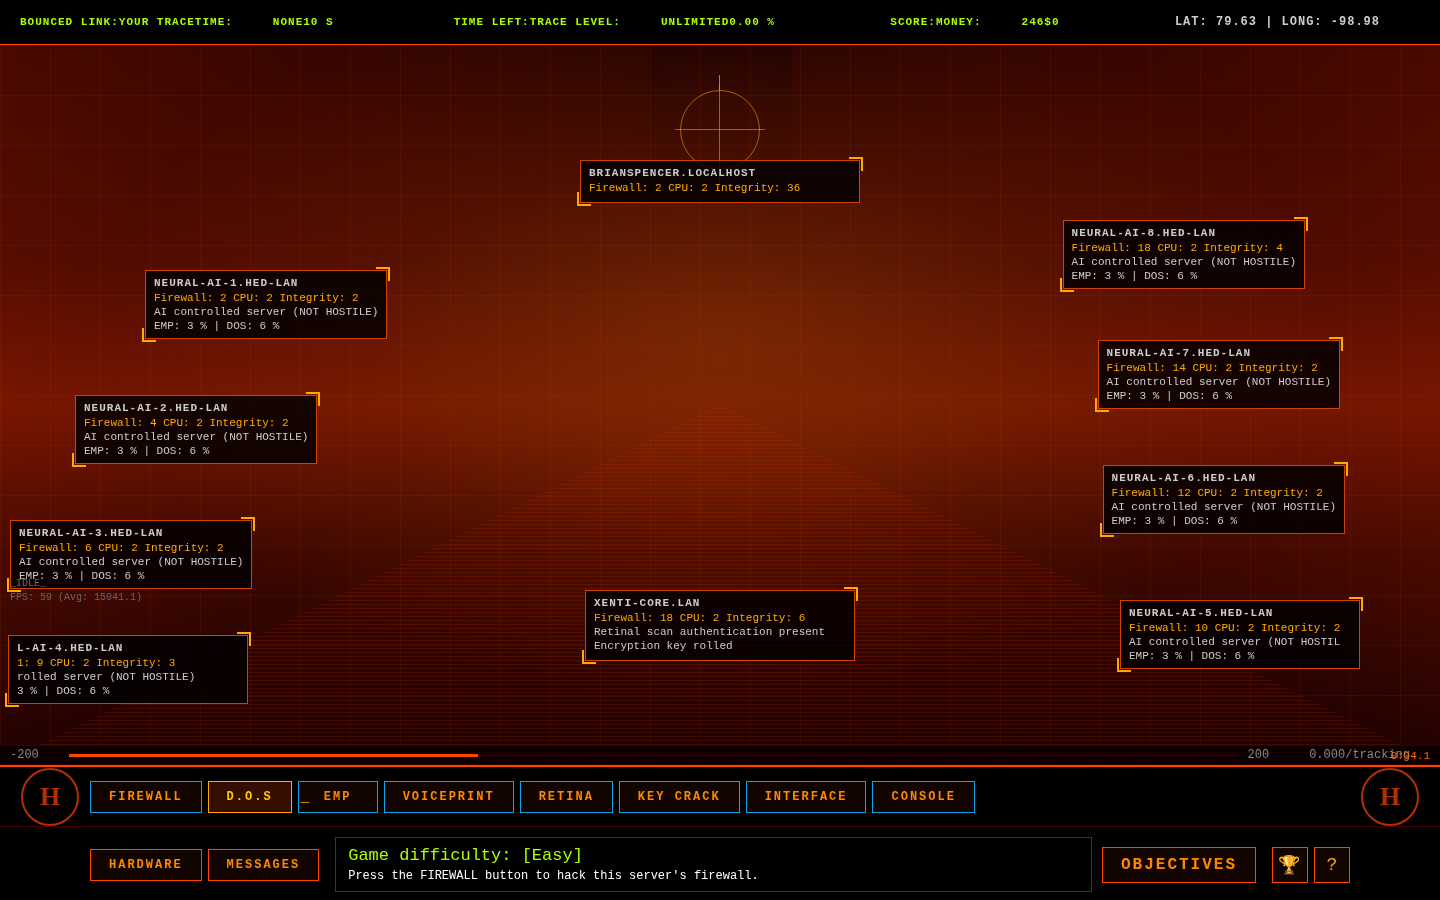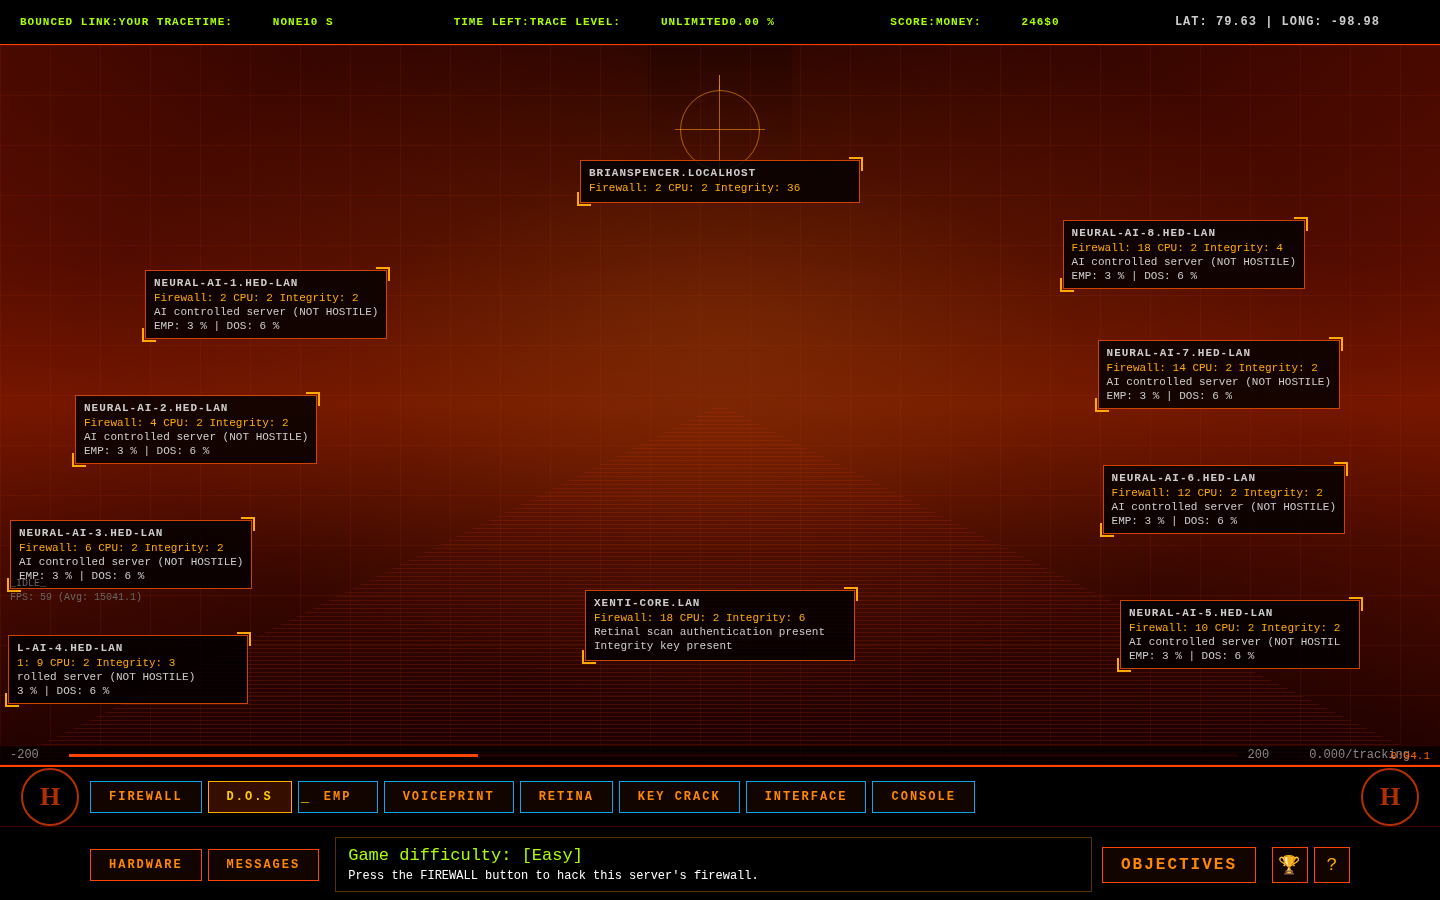--- a/index.html
+++ b/index.html
@@ -522,21 +522,21 @@
     <div class="node-desc">AI controlled server (NOT HOSTILE)</div>
     <div class="node-emp">EMP:   3 %  | DOS:   6 %</div>
   </div>
 
   <div class="node-box" id="node-xenti" style="top:545px;left:50%;transform:translateX(-50%);min-width:270px;">
     <div class="bracket-tl"></div>
     <div class="bracket-br"></div>
     <div class="node-title">XENTI-CORE.LAN</div>
     <div class="node-stats">Firewall: 18  CPU: 2  Integrity: 6</div>
     <div class="node-desc">Retinal scan authentication present</div>
-    <div class="node-desc">Integrity key present</div>
+    <div class="node-desc">Encryption key rolled</div>
   </div>
 
   <div id="debug-info">
     <div class="debug-text">_IDLE_</div>
     <div class="debug-text">FPS:  59 (Avg: 15041.1)</div>
   </div>
 </div>
 
 <div id="status-bar">
   <span class="status-text">-200</span>

